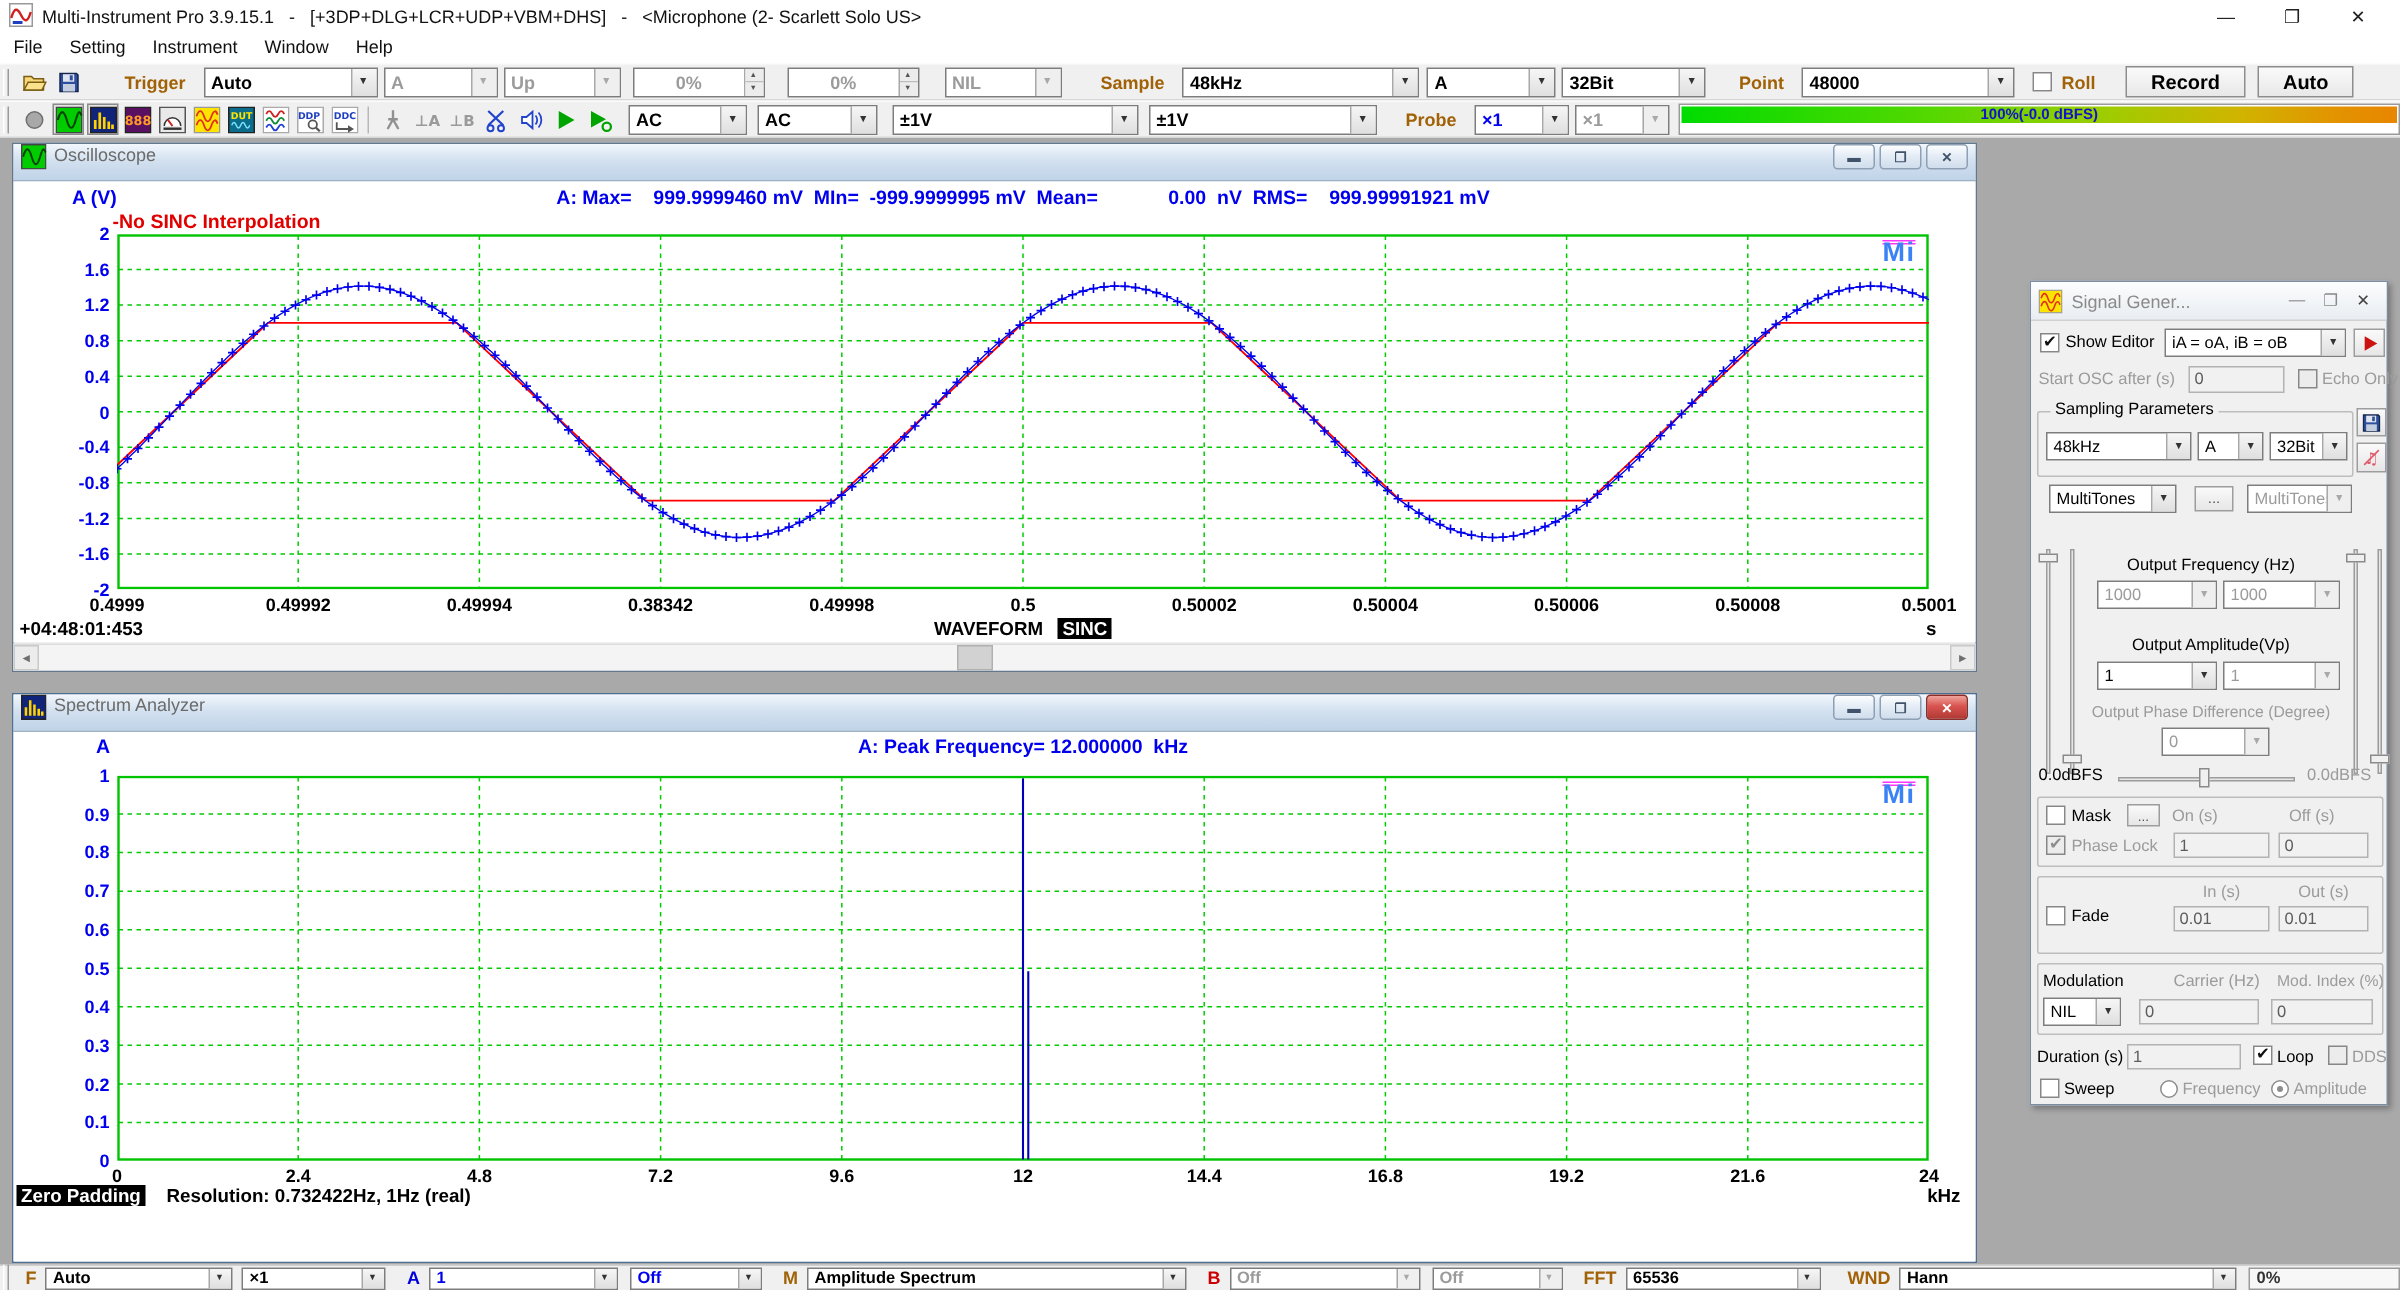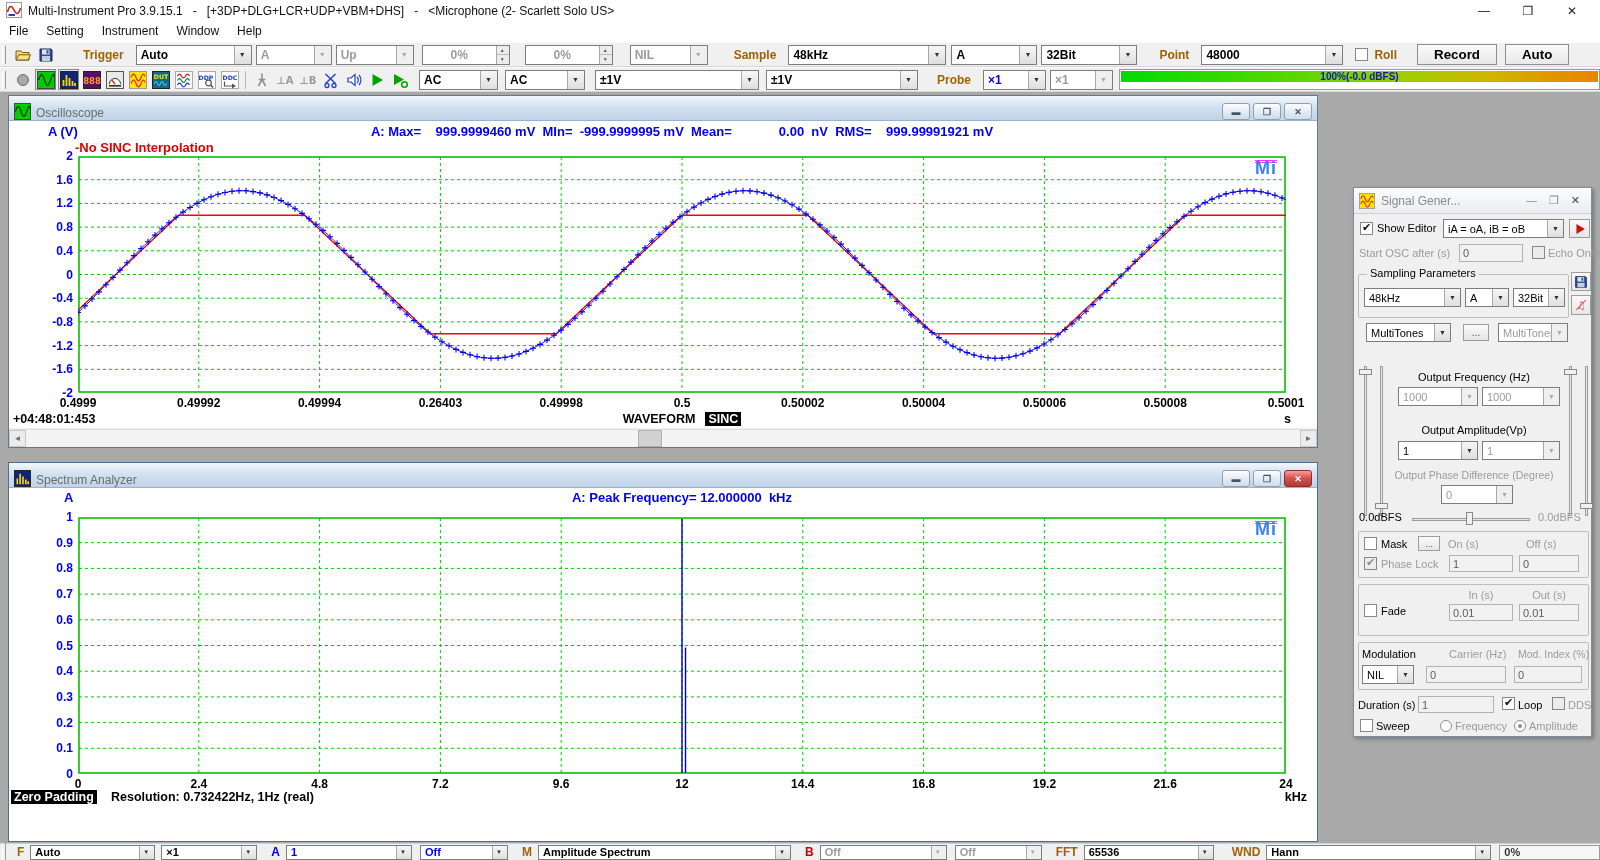--- a/index.html
+++ b/index.html
@@ -59,21 +59,21 @@
 
   
   .meter{flex:1;height:21px;border:1px solid #9a9a9a;background:#fff;position:relative;margin:0 0 0 6px}
   .meter .bar{position:absolute;left:1px;top:1px;right:1px;height:11px;background:linear-gradient(90deg,#00dc00,#55d800 35%,#a0cc00 60%,#d0b400 78%,#e39200 92%,#e88600)}
   .meter .mtx{position:absolute;top:0;width:100%;text-align:center;font-size:10px;font-weight:bold;color:#1212c8;line-height:13px}
 
   
   .workspace{position:relative;flex:1;background:#a9a9a9;overflow:hidden}
   .panel{position:absolute;background:#f0f0f0;border:1px solid #5f7purple}
   .panel{border:1px solid #63788d}
-  .ptitle{height:25px;display:flex;align-items:flex-end;gap:5px;padding:0 5px;background:linear-gradient(#f2f7fc,#d3e1f0 45%,#c0d3e8);border-bottom:1px solid #9db1c6;color:#6b6b6b;font-size:12px}
+  .ptitle{height:25px;display:flex;align-items:flex-start;gap:5px;padding:0 5px;background:linear-gradient(#f2f7fc,#d3e1f0 45%,#c0d3e8);border-bottom:1px solid #9db1c6;color:#6b6b6b;font-size:12px}
   .ptitle .picon svg{width:17px;height:17px;display:block}
   .pbtns{margin-left:auto;display:flex;gap:3px}
   .pbtn{width:28px;height:17px;border:1px solid #8fa0b5;border-radius:3px;background:linear-gradient(#fdfeff,#e5edf6 45%,#d0ddec);display:flex;align-items:center;justify-content:center;font-size:9px;color:#41536a;font-weight:bold}
   .pbtn.red{background:linear-gradient(#eda49b,#d9534f 45%,#b03a34);border-color:#8d2e28;color:#fff}
   .pcontent{position:relative;background:#fff}
   .plot-svg{position:absolute}
   .stats{position:absolute;left:69px;width:1208px;text-align:center;font-weight:bold;color:#0000ee;font-size:13px;white-space:pre}
   .axlab{position:absolute;font-weight:bold;color:#0000ee;font-size:13px}
   .redlab{position:absolute;font-weight:bold;color:#e00000;font-size:13px}
   .xtick{position:absolute;width:74px;text-align:center;font-weight:bold;color:#000;font-size:12px}
@@ -403,21 +403,21 @@
         <div class="mi" style="left:1246px;top:39px">Mi</div>
         <div class="bfoot" style="left:4px;top:291px">+04:48:01:453</div>
         <div class="cfoot" style="top:291px">
           <span>WAVEFORM</span>
           <span class="badge">SINC</span>
         </div>
         <div class="bfoot" style="left:1252px;top:291px;width:30px;text-align:right">s</div>
       <div class="xtick" style="left: 32px; top: 275px;">0.4999</div>
           <div class="xtick" style="left: 152.8px; top: 275px;">0.49992</div>
           <div class="xtick" style="left: 273.6px; top: 275px;">0.49994</div>
-          <div class="xtick" style="left: 394.4px; top: 275px;">0.26403</div>
+          <div class="xtick" style="left: 394.4px; top: 275px;">0.38342</div>
           <div class="xtick" style="left: 515.2px; top: 275px;">0.49998</div>
           <div class="xtick" style="left: 636px; top: 275px;">0.5</div>
           <div class="xtick" style="left: 756.8px; top: 275px;">0.50002</div>
           <div class="xtick" style="left: 877.6px; top: 275px;">0.50004</div>
           <div class="xtick" style="left: 998.4px; top: 275px;">0.50006</div>
           <div class="xtick" style="left: 1119.2px; top: 275px;">0.50008</div>
           <div class="xtick" style="left: 1240px; top: 275px;">0.5001</div>
           <div class="ytick" style="left: 18px; top: 28px;">2</div>
           <div class="ytick" style="left: 18px; top: 51.7px;">1.6</div>
           <div class="ytick" style="left: 18px; top: 75.4px;">1.2</div>

